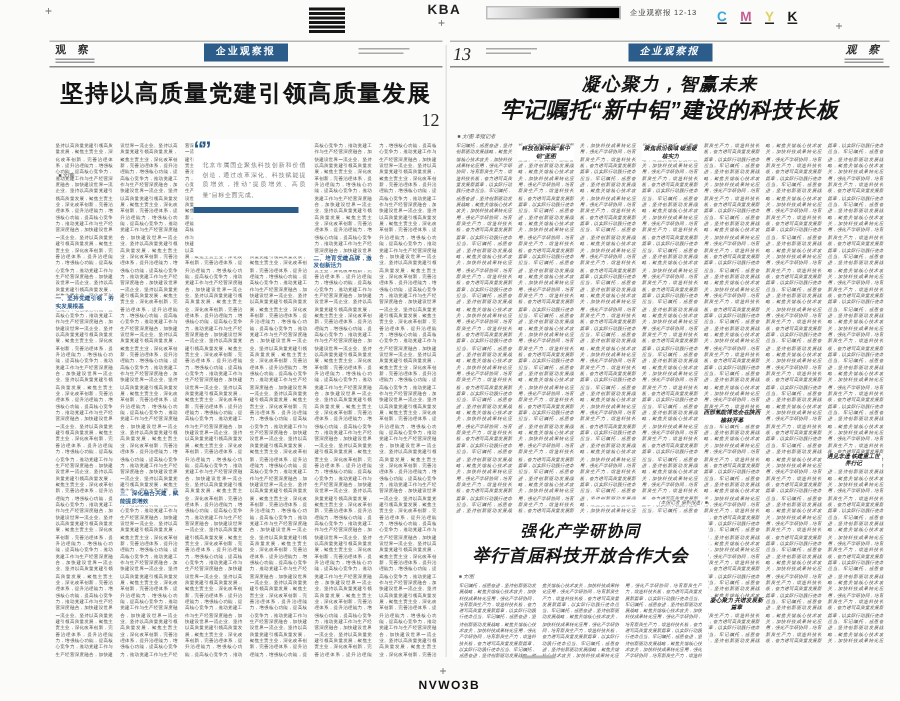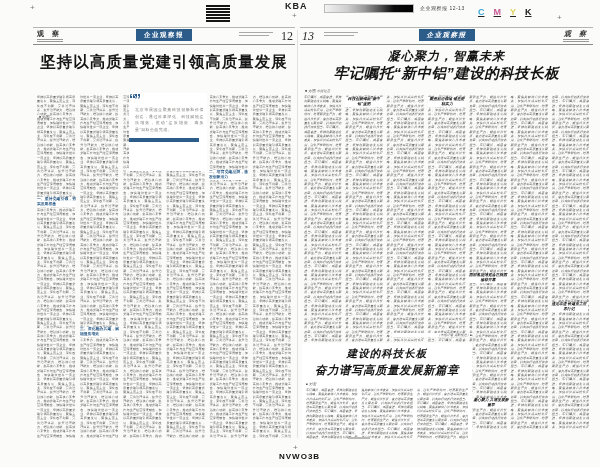--- a/index.html
+++ b/index.html
@@ -111,21 +111,21 @@
       <div class="logobars">
           <div style="width:26px;"></div>
           <div style="width:26px;"></div>
         </div>
     </div>
     <div class="masthead-box">企业观察报</div>
     <div class="meta" style="right:22px;">
         <div style="width:34px;"></div>
         <div style="width:30px;"></div>
       </div>
-    <div class="pagenum" style="right:2px;">12</div>
+    <div class="pagenum" style="right:2px;margin-top:44px;">12</div>
   </div>
 
   <div class="headline hl-left">坚持以高质量党建引领高质量发展</div>
   <div class="byline" style="left:6px;top:88px;">■ 文/图</div>
 
   <div class="bodycols left-body">坚持以高质量党建引领高质量发展，聚焦主责主业，深化改革创新，完善治理体系，提升治理能力，增强核心功能，提高核心竞争力，推动党建工作与生产经营深度融合，加快建设世界一流企业。坚持以高质量党建引领高质量发展，聚焦主责主业，深化改革创新，完善治理体系，提升治理能力，增强核心功能，提高核心竞争力，推动党建工作与生产经营深度融合，加快建设世界一流企业。坚持以高质量党建引领高质量发展，聚焦主责主业，深化改革创新，完善治理体系，提升治理能力，增强核心功能，提高核心竞争力，推动党建工作与生产经营深度融合，加快建设世界一流企业。坚持以高质量党建引领高质量发展，聚焦主责主业，深化改革创新，完善治理体系，提升治理能力，增强核心功能，提高核心竞争力，推动党建工作与生产经营深度融合，加快建设世界一流企业。坚持以高质量党建引领高质量发展，聚焦主责主业，深化改革创新，完善治理体系，提升治理能力，增强核心功能，提高核心竞争力，推动党建工作与生产经营深度融合，加快建设世界一流企业。坚持以高质量党建引领高质量发展，聚焦主责主业，深化改革创新，完善治理体系，提升治理能力，增强核心功能，提高核心竞争力，推动党建工作与生产经营深度融合，加快建设世界一流企业。坚持以高质量党建引领高质量发展，聚焦主责主业，深化改革创新，完善治理体系，提升治理能力，增强核心功能，提高核心竞争力，推动党建工作与生产经营深度融合，加快建设世界一流企业。坚持以高质量党建引领高质量发展，聚焦主责主业，深化改革创新，完善治理体系，提升治理能力，增强核心功能，提高核心竞争力，推动党建工作与生产经营深度融合，加快建设世界一流企业。坚持以高质量党建引领高质量发展，聚焦主责主业，深化改革创新，完善治理体系，提升治理能力，增强核心功能，提高核心竞争力，推动党建工作与生产经营深度融合，加快建设世界一流企业。坚持以高质量党建引领高质量发展，聚焦主责主业，深化改革创新，完善治理体系，提升治理能力，增强核心功能，提高核心竞争力，推动党建工作与生产经营深度融合，加快建设世界一流企业。坚持以高质量党建引领高质量发展，聚焦主责主业，深化改革创新，完善治理体系，提升治理能力，增强核心功能，提高核心竞争力，推动党建工作与生产经营深度融合，加快建设世界一流企业。坚持以高质量党建引领高质量发展，聚焦主责主业，深化改革创新，完善治理体系，提升治理能力，增强核心功能，提高核心竞争力，推动党建工作与生产经营深度融合，加快建设世界一流企业。坚持以高质量党建引领高质量发展，聚焦主责主业，深化改革创新，完善治理体系，提升治理能力，增强核心功能，提高核心竞争力，推动党建工作与生产经营深度融合，加快建设世界一流企业。坚持以高质量党建引领高质量发展，聚焦主责主业，深化改革创新，完善治理体系，提升治理能力，增强核心功能，提高核心竞争力，推动党建工作与生产经营深度融合，加快建设世界一流企业。坚持以高质量党建引领高质量发展，聚焦主责主业，深化改革创新，完善治理体系，提升治理能力，增强核心功能，提高核心竞争力，推动党建工作与生产经营深度融合，加快建设世界一流企业。坚持以高质量党建引领高质量发展，聚焦主责主业，深化改革创新，完善治理体系，提升治理能力，增强核心功能，提高核心竞争力，推动党建工作与生产经营深度融合，加快建设世界一流企业。坚持以高质量党建引领高质量发展，聚焦主责主业，深化改革创新，完善治理体系，提升治理能力，增强核心功能，提高核心竞争力，推动党建工作与生产经营深度融合，加快建设世界一流企业。坚持以高质量党建引领高质量发展，聚焦主责主业，深化改革创新，完善治理体系，提升治理能力，增强核心功能，提高核心竞争力，推动党建工作与生产经营深度融合，加快建设世界一流企业。坚持以高质量党建引领高质量发展，聚焦主责主业，深化改革创新，完善治理体系，提升治理能力，增强核心功能，提高核心竞争力，推动党建工作与生产经营深度融合，加快建设世界一流企业。坚持以高质量党建引领高质量发展，聚焦主责主业，深化改革创新，完善治理体系，提升治理能力，增强核心功能，提高核心竞争力，推动党建工作与生产经营深度融合，加快建设世界一流企业。坚持以高质量党建引领高质量发展，聚焦主责主业，深化改革创新，完善治理体系，提升治理能力，增强核心功能，提高核心竞争力，推动党建工作与生产经营深度融合，加快建设世界一流企业。坚持以高质量党建引领高质量发展，聚焦主责主业，深化改革创新，完善治理体系，提升治理能力，增强核心功能，提高核心竞争力，推动党建工作与生产经营深度融合，加快建设世界一流企业。坚持以高质量党建引领高质量发展，聚焦主责主业，深化改革创新，完善治理体系，提升治理能力，增强核心功能，提高核心竞争力，推动党建工作与生产经营深度融合，加快建设世界一流企业。坚持以高质量党建引领高质量发展，聚焦主责主业，深化改革创新，完善治理体系，提升治理能力，增强核心功能，提高核心竞争力，推动党建工作与生产经营深度融合，加快建设世界一流企业。坚持以高质量党建引领高质量发展，聚焦主责主业，深化改革创新，完善治理体系，提升治理能力，增强核心功能，提高核心竞争力，推动党建工作与生产经营深度融合，加快建设世界一流企业。坚持以高质量党建引领高质量发展，聚焦主责主业，深化改革创新，完善治理体系，提升治理能力，增强核心功能，提高核心竞争力，推动党建工作与生产经营深度融合，加快建设世界一流企业。坚持以高质量党建引领高质量发展，聚焦主责主业，深化改革创新，完善治理体系，提升治理能力，增强核心功能，提高核心竞争力，推动党建工作与生产经营深度融合，加快建设世界一流企业。坚持以高质量党建引领高质量发展，聚焦主责主业，深化改革创新，完善治理体系，提升治理能力，增强核心功能，提高核心竞争力，推动党建工作与生产经营深度融合，加快建设世界一流企业。坚持以高质量党建引领高质量发展，聚焦主责主业，深化改革创新，完善治理体系，提升治理能力，增强核心功能，提高核心竞争力，推动党建工作与生产经营深度融合，加快建设世界一流企业。坚持以高质量党建引领高质量发展，聚焦主责主业，深化改革创新，完善治理体系，提升治理能力，增强核心功能，提高核心竞争力，推动党建工作与生产经营深度融合，加快建设世界一流企业。坚持以高质量党建引领高质量发展，聚焦主责主业，深化改革创新，完善治理体系，提升治理能力，增强核心功能，提高核心竞争力，推动党建工作与生产经营深度融合，加快建设世界一流企业。坚持以高质量党建引领高质量发展，聚焦主责主业，深化改革创新，完善治理体系，提升治理能力，增强核心功能，提高核心竞争力，推动党建工作与生产经营深度融合，加快建设世界一流企业。坚持以高质量党建引领高质量发展，聚焦主责主业，深化改革创新，完善治理体系，提升治理能力，增强核心功能，提高核心竞争力，推动党建工作与生产经营深度融合，加快建设世界一流企业。坚持以高质量党建引领高质量发展，聚焦主责主业，深化改革创新，完善治理体系，提升治理能力，增强核心功能，提高核心竞争力，推动党建工作与生产经营深度融合，加快建设世界一流企业。坚持以高质量党建引领高质量发展，聚焦主责主业，深化改革创新，完善治理体系，提升治理能力，增强核心功能，提高核心竞争力，推动党建工作与生产经营深度融合，加快建设世界一流企业。坚持以高质量党建引领高质量发展，聚焦主责主业，深化改革创新，完善治理体系，提升治理能力，增强核心功能，提高核心竞争力，推动党建工作与生产经营深度融合，加快建设世界一流企业。坚持以高质量党建引领高质量发展，聚焦主责主业，深化改革创新，完善治理体系，提升治理能力，增强核心功能，提高核心竞争力，推动党建工作与生产经营深度融合，加快建设世界一流企业。坚持以高质量党建引领高质量发展，聚焦主责主业，深化改革创新，完善治理体系，提升治理能力，增强核心功能，提高核心竞争力，推动党建工作与生产经营深度融合，加快建设世界一流企业。坚持以高质量党建引领高质量发展，聚焦主责主业，深化改革创新，完善治理体系，提升治理能力，增强核心功能，提高核心竞争力，推动党建工作与生产经营深度融合，加快建设世界一流企业。坚持以高质量党建引领高质量发展，聚焦主责主业，深化改革创新，完善治理体系，提升治理能力，增强核心功能，提高核心竞争力，推动党建工作与生产经营深度融合，加快建设世界一流企业。坚持以高质量党建引领高质量发展，聚焦主责主业，深化改革创新，完善治理体系，提升治理能力，增强核心功能，提高核心竞争力，推动党建工作与生产经营深度融合，加快建设世界一流企业。坚持以高质量党建引领高质量发展，聚焦主责主业，深化改革创新，完善治理体系，提升治理能力，增强核心功能，提高核心竞争力，推动党建工作与生产经营深度融合，加快建设世界一流企业。坚持以高质量党建引领高质量发展，聚焦主责主业，深化改革创新，完善治理体系，提升治理能力，增强核心功能，提高核心竞争力，推动党建工作与生产经营深度融合，加快建设世界一流企业。坚持以高质量党建引领高质量发展，聚焦主责主业，深化改革创新，完善治理体系，提升治理能力，增强核心功能，提高核心竞争力，推动党建工作与生产经营深度融合，加快建设世界一流企业。坚持以高质量党建引领高质量发展，聚焦主责主业，深化改革创新，完善治理体系，提升治理能力，增强核心功能，提高核心竞争力，推动党建工作与生产经营深度融合，加快建设世界一流企业。坚持以高质量党建引领高质量发展，聚焦主责主业，深化改革创新，完善治理体系，提升治理能力，增强核心功能，提高核心竞争力，推动党建工作与生产经营深度融合，加快建设世界一流企业。坚持以高质量党建引领高质量发展，聚焦主责主业，深化改革创新，完善治理体系，提升治理能力，增强核心功能，提高核心竞争力，推动党建工作与生产经营深度融合，加快建设世界一流企业。坚持以高质量党建引领高质量发展，聚焦主责主业，深化改革创新，完善治理体系，提升治理能力，增强核心功能，提高核心竞争力，推动党建工作与生产经营深度融合，加快建设世界一流企业。坚持以高质量党建引领高质量发展，聚焦主责主业，深化改革创新，完善治理体系，提升治理能力，增强核心功能，提高核心竞争力，推动党建工作与生产经营深度融合，加快建设世界一流企业。坚持以高质量党建引领高质量发展，聚焦主责主业，深化改革创新，完善治理体系，提升治理能力，增强核心功能，提高核心竞争力，推动党建工作与生产经营深度融合，加快建设世界一流企业。坚持以高质量党建引领高质量发展，聚焦主责主业，深化改革创新，完善治理体系，提升治理能力，增强核心功能，提高核心竞争力，推动党建工作与生产经营深度融合，加快建设世界一流企业。坚持以高质量党建引领高质量发展，聚焦主责主业，深化改革创新，完善治理体系，提升治理能力，增强核心功能，提高核心竞争力，推动党建工作与生产经营深度融合，加快建设世界一流企业。坚持以高质量党建引领高质量发展，聚焦主责主业，深化改革创新，完善治理体系，提升治理能力，增强核心功能，提高核心竞争力，推动党建工作与生产经营深度融合，加快建设世界一流企业。坚持以高质量党建引领高质量发展，聚焦主责主业，深化改革创新，完善治理体系，提升治理能力，增强核心功能，提高核心竞争力，推动党建工作与生产经营深度融合，加快建设世界一流企业。坚持以高质量党建引领高质量发展，聚焦主责主业，深化改革创新，完善治理体系，提升治理能力，增强核心功能，提高核心竞争力，推动党建工作与生产经营深度融合，加快建设世界一流企业。坚持以高质量党建引领高质量发展，聚焦主责主业，深化改革创新，完善治理体系，提升治理能力，增强核心功能，提高核心竞争力，推动党建工作与生产经营深度融合，加快建设世界一流企业。坚持以高质量党建引领高质量发展，聚焦主责主业，深化改革创新，完善治理体系，提升治理能力，增强核心功能，提高核心竞争力，推动党建工作与生产经营深度融合，加快建设世界一流企业。坚持以高质量党建引领高质量发展，聚焦主责主业，深化改革创新，完善治理体系，提升治理能力，增强核心功能，提高核心竞争力，推动党建工作与生产经营深度融合，加快建设世界一流企业。坚持以高质量党建引领高质量发展，聚焦主责主业，深化改革创新，完善治理体系，提升治理能力，增强核心功能，提高核心竞争力，推动党建工作与生产经营深度融合，加快建设世界一流企业。坚持以高质量党建引领高质量发展，聚焦主责主业，深化改革创新，完善治理体系，提升治理能力，增强核心功能，提高核心竞争力，推动党建工作与生产经营深度融合，加快建设世界一流企业。坚持以高质量党建引领高质量发展，聚焦主责主业，深化改革创新，完善治理体系，提升治理能力，增强核心功能，提高核心竞争力，推动党建工作与生产经营深度融合，加快建设世界一流企业。坚持以高质量党建引领高质量发展，聚焦主责主业，深化改革创新，完善治理体系，提升治理能力，增强核心功能，提高核心竞争力，推动党建工作与生产经营深度融合，加快建设世界一流企业。坚持以高质量党建引领高质量发展，聚焦主责主业，深化改革创新，完善治理体系，提升治理能力，增强核心功能，提高核心竞争力，推动党建工作与生产经营深度融合，加快建设世界一流企业。坚持以高质量党建引领高质量发展，聚焦主责主业，深化改革创新，完善治理体系，提升治理能力，增强核心功能，提高核心竞争力，推动党建工作与生产经营深度融合，加快建设世界一流企业。坚持以高质量党建引领高质量发展，聚焦主责主业，深化改革创新，完善治理体系，提升治理能力，增强核心功能，提高核心竞争力，推动党建工作与生产经营深度融合，加快建设世界一流企业。坚持以高质量党建引领高质量发展，聚焦主责主业，深化改革创新，完善治理体系，提升治理能力，增强核心功能，提高核心竞争力，推动党建工作与生产经营深度融合，加快建设世界一流企业。坚持以高质量党建引领高质量发展，聚焦主责主业，深化改革创新，完善治理体系，提升治理能力，增强核心功能，提高核心竞争力，推动党建工作与生产经营深度融合，加快建设世界一流企业。坚持以高质量党建引领高质量发展，聚焦主责主业，深化改革创新，完善治理体系，提升治理能力，增强核心功能，提高核心竞争力，推动党建工作与生产经营深度融合，加快建设世界一流企业。坚持以高质量党建引领高质量发展，聚焦主责主业，深化改革创新，完善治理体系，提升治理能力，增强核心功能，提高核心竞争力，推动党建工作与生产经营深度融合，加快建设世界一流企业。坚持以高质量党建引领高质量发展，聚焦主责主业，深化改革创新，完善治理体系，提升治理能力，增强核心功能，提高核心竞争力，推动党建工作与生产经营深度融合，加快建设世界一流企业。坚持以高质量党建引领高质量发展，聚焦主责主业，深化改革创新，完善治理体系，提升治理能力，增强核心功能，提高核心竞争力，推动党建工作与生产经营深度融合，加快建设世界一流企业。坚持以高质量党建引领高质量发展，聚焦主责主业，深化改革创新，完善治理体系，提升治理能力，增强核心功能，提高核心竞争力，推动党建工作与生产经营深度融合，加快建设世界一流企业。坚持以高质量党建引领高质量发展，聚焦主责主业，深化改革创新，完善治理体系，提升治理能力，增强核心功能，提高核心竞争力，推动党建工作与生产经营深度融合，加快建设世界一流企业。坚持以高质量党建引领高质量发展，聚焦主责主业，深化改革创新，完善治理体系，提升治理能力，增强核心功能，提高核心竞争力，推动党建工作与生产经营深度融合，加快建设世界一流企业。坚持以高质量党建引领高质量发展，聚焦主责主业，深化改革创新，完善治理体系，提升治理能力，增强核心功能，提高核心竞争力，推动党建工作与生产经营深度融合，加快建设世界一流企业。坚持以高质量党建引领高质量发展，聚焦主责主业，深化改革创新，完善治理体系，提升治理能力，增强核心功能，提高核心竞争力，推动党建工作与生产经营深度融合，加快建设世界一流企业。坚持以高质量党建引领高质量发展，聚焦主责主业，深化改革创新，完善治理体系，提升治理能力，增强核心功能，提高核心竞争力，推动党建工作与生产经营深度融合，加快建设世界一流企业。坚持以高质量党建引领高质量发展，聚焦主责主业，深化改革创新，完善治理体系，提升治理能力，增强核心功能，提高核心竞争力，推动党建工作与生产经营深度融合，加快建设世界一流企业。坚持以高质量党建引领高质量发展，聚焦主责主业，深化改革创新，完善治理体系，提升治理能力，增强核心功能，提高核心竞争力，推动党建工作与生产经营深度融合，加快建设世界一流企业。坚持以高质量党建引领高质量发展，聚焦主责主业，深化改革创新，完善治理体系，提升治理能力，增强核心功能，提高核心竞争力，推动党建工作与生产经营深度融合，加快建设世界一流企业。坚持以高质量党建引领高质量发展，聚焦主责主业，深化改革创新，完善治理体系，提升治理能力，增强核心功能，提高核心竞争力，推动党建工作与生产经营深度融合，加快建设世界一流企业。坚持以高质量党建引领高质量发展，聚焦主责主业，深化改革创新，完善治理体系，提升治理能力，增强核心功能，提高核心竞争力，推动党建工作与生产经营深度融合，加快建设世界一流企业。坚持以高质量党建引领高质量发展，聚焦主责主业，深化改革创新，完善治理体系，提升治理能力，增强核心功能，提高核心竞争力，推动党建工作与生产经营深度融合，加快建设世界一流企业。坚持以高质量党建引领高质量发展，聚焦主责主业，深化改革创新，完善治理体系，提升治理能力，增强核心功能，提高核心竞争力，推动党建工作与生产经营深度融合，加快建设世界一流企业。坚持以高质量党建引领高质量发展，聚焦主责主业，深化改革创新，完善治理体系，提升治理能力，增强核心功能，提高核心竞争力，推动党建工作与生产经营深度融合，加快建设世界一流企业。坚持以高质量党建引领高质量发展，聚焦主责主业，深化改革创新，完善治理体系，提升治理能力，增强核心功能，提高核心竞争力，推动党建工作与生产经营深度融合，加快建设世界一流企业。坚持以高质量党建引领高质量发展，聚焦主责主业，深化改革创新，完善治理体系，提升治理能力，增强核心功能，提高核心竞争力，推动党建工作与生产经营深度融合，加快建设世界一流企业。坚持以高质量党建引领高质量发展，聚焦主责主业，深化改革创新，完善治理体系，提升治理能力，增强核心功能，提高核心竞争力，推动党建工作与生产经营深度融合，加快建设世界一流企业。坚持以高质量党建引领高质量发展，聚焦主责主业，深化改革创新，完善治理体系，提升治理能力，增强核心功能，提高核心竞争力，推动党建工作与生产经营深度融合，加快建设世界一流企业。坚持以高质量党建引领高质量发展，聚焦主责主业，深化改革创新，完善治理体系，提升治理能力，增强核心功能，提高核心竞争力，推动党建工作与生产经营深度融合，加快建设世界一流企业。坚持以高质量党建引领高质量发展，聚焦主责主业，深化改革创新，完善治理体系，提升治理能力，增强核心功能，提高核心竞争力，推动党建工作与生产经营深度融合，加快建设世界一流企业。坚持以高质量党建引领高质量发展，聚焦主责主业，深化改革创新，完善治理体系，提升治理能力，增强核心功能，提高核心竞争力，推动党建工作与生产经营深度融合，加快建设世界一流企业。坚持以高质量党建引领高质量发展，聚焦主责主业，深化改革创新，完善治理体系，提升治理能力，增强核心功能，提高核心竞争力，推动党建工作与生产经营深度融合，加快建设世界一流企业。坚持以高质量党建引领高质量发展，聚焦主责主业，深化改革创新，完善治理体系，提升治理能力，增强核心功能，提高核心竞争力，推动党建工作与生产经营深度融合，加快建设世界一流企业。坚持以高质量党建引领高质量发展，聚焦主责主业，深化改革创新，完善治理体系，提升治理能力，增强核心功能，提高核心竞争力，推动党建工作与生产经营深度融合，加快建设世界一流企业。</div>
 
   <div class="overlay pullquote">
     <div class="quote-glyph">“”</div>
     <div class="quote-text">北京市属国企聚焦科技创新和价值创造，通过改革深化、科技赋能提质增效，推动“提质增效、高质量”目标全面完成。</div>
@@ -165,20 +165,20 @@
 
   <div class="subhead dark" style="left:45px;top:70px;">科技创新铸就“新中铝”蓝图</div>
   <div class="subhead dark" style="left:128px;top:70px;">聚焦前沿领域 锻造硬核实力</div>
   <div class="subhead dark" style="left:169px;top:246px;">西部氢能博览会在陕西榆林开幕</div>
   <div class="subhead dark" style="left:250px;top:275px;">遇见非遗 铁建重工世界行记</div>
   <div class="subhead dark" style="left:172px;top:371px;">凝心聚力 共谱发展新篇章</div>
 
   <div class="credit" style="left:92px;top:306px;width:80px;">（本报记者 摄影报道）■</div>
 
   <div class="overlay bottom-article">
-    <div class="ba-h1">建设的科技长板</div>
-    <div class="ba-h2">奋力谱写高质量发展新篇章</div>
+    <div class="ba-h1">强化产学研协同</div>
+    <div class="ba-h2">举行首届科技开放合作大会</div>
     <div class="ba-byline">■ 文/图</div>
     <div class="ba-body">牢记嘱托，感恩奋进，坚持创新驱动发展战略，聚焦关键核心技术攻关，加快科技成果转化应用，强化产学研协同，培育新质生产力，锻造科技长板，奋力谱写高质量发展新篇章，以实际行动践行使命担当。牢记嘱托，感恩奋进，坚持创新驱动发展战略，聚焦关键核心技术攻关，加快科技成果转化应用，强化产学研协同，培育新质生产力，锻造科技长板，奋力谱写高质量发展新篇章，以实际行动践行使命担当。牢记嘱托，感恩奋进，坚持创新驱动发展战略，聚焦关键核心技术攻关，加快科技成果转化应用，强化产学研协同，培育新质生产力，锻造科技长板，奋力谱写高质量发展新篇章，以实际行动践行使命担当。牢记嘱托，感恩奋进，坚持创新驱动发展战略，聚焦关键核心技术攻关，加快科技成果转化应用，强化产学研协同，培育新质生产力，锻造科技长板，奋力谱写高质量发展新篇章，以实际行动践行使命担当。牢记嘱托，感恩奋进，坚持创新驱动发展战略，聚焦关键核心技术攻关，加快科技成果转化应用，强化产学研协同，培育新质生产力，锻造科技长板，奋力谱写高质量发展新篇章，以实际行动践行使命担当。牢记嘱托，感恩奋进，坚持创新驱动发展战略，聚焦关键核心技术攻关，加快科技成果转化应用，强化产学研协同，培育新质生产力，锻造科技长板，奋力谱写高质量发展新篇章，以实际行动践行使命担当。牢记嘱托，感恩奋进，坚持创新驱动发展战略，聚焦关键核心技术攻关，加快科技成果转化应用，强化产学研协同，培育新质生产力，锻造科技长板，奋力谱写高质量发展新篇章，以实际行动践行使命担当。牢记嘱托，感恩奋进，坚持创新驱动发展战略，聚焦关键核心技术攻关，加快科技成果转化应用，强化产学研协同，培育新质生产力，锻造科技长板，奋力谱写高质量发展新篇章，以实际行动践行使命担当。</div>
   </div>
 
   <div class="note-bar" style="left:48px;top:410px;width:22px;"></div>
 </div>
 
 </body></html>

